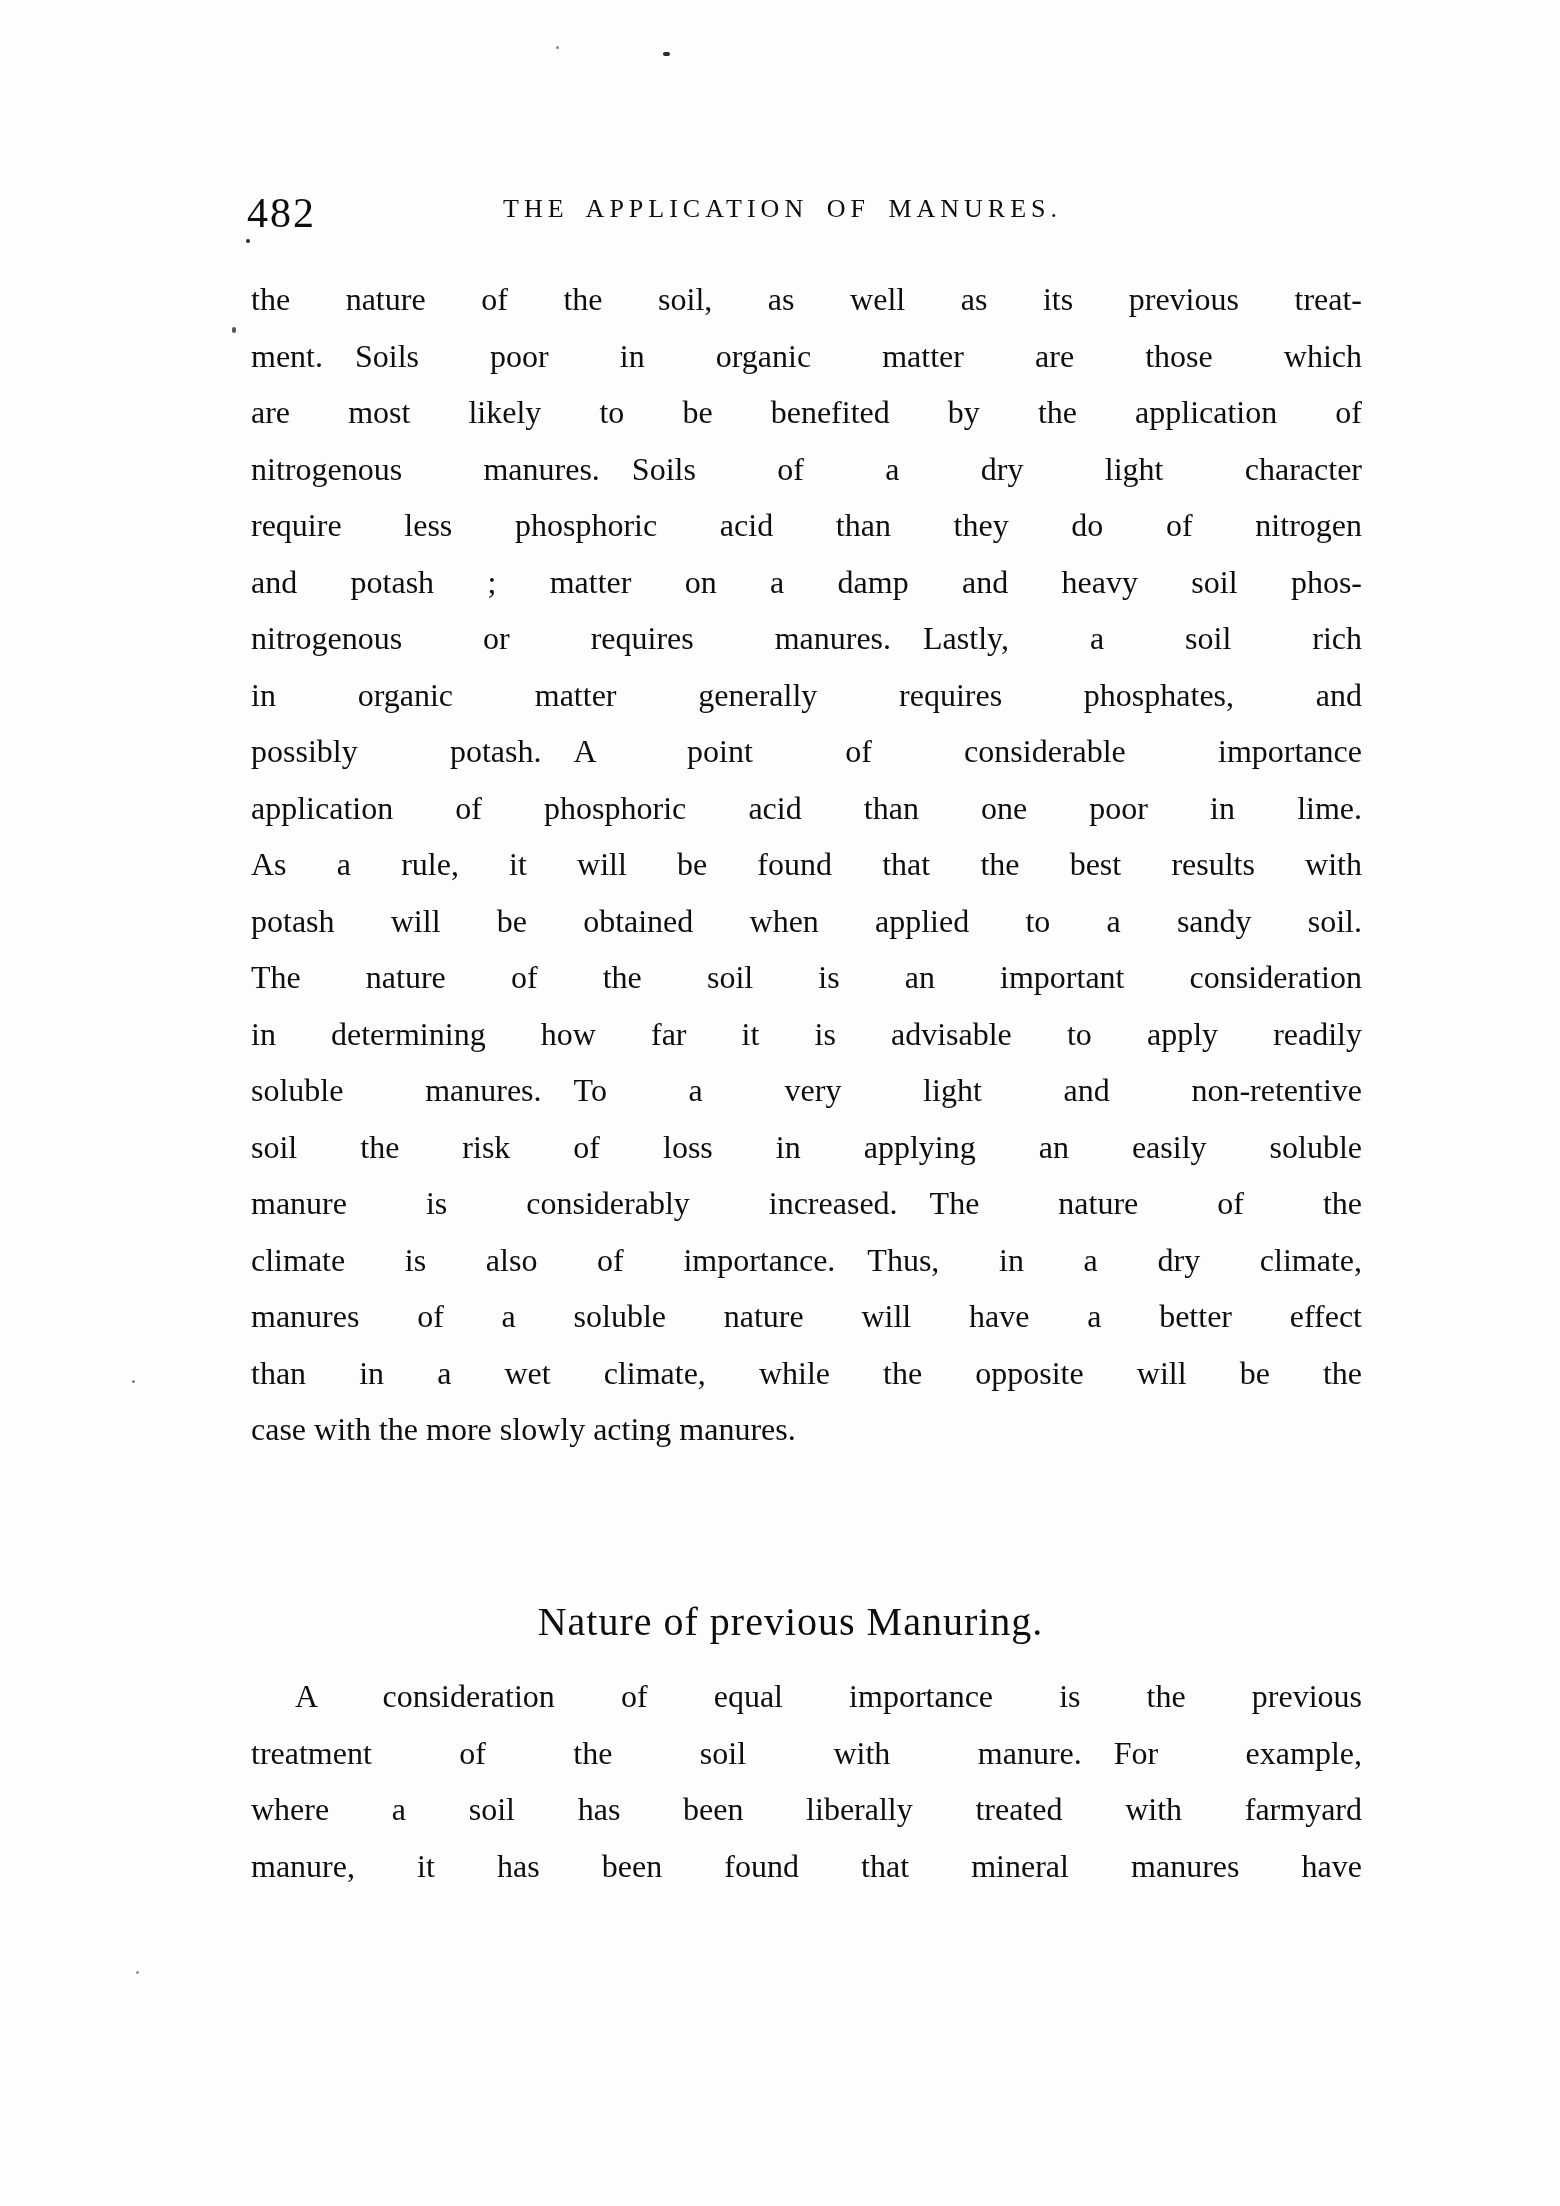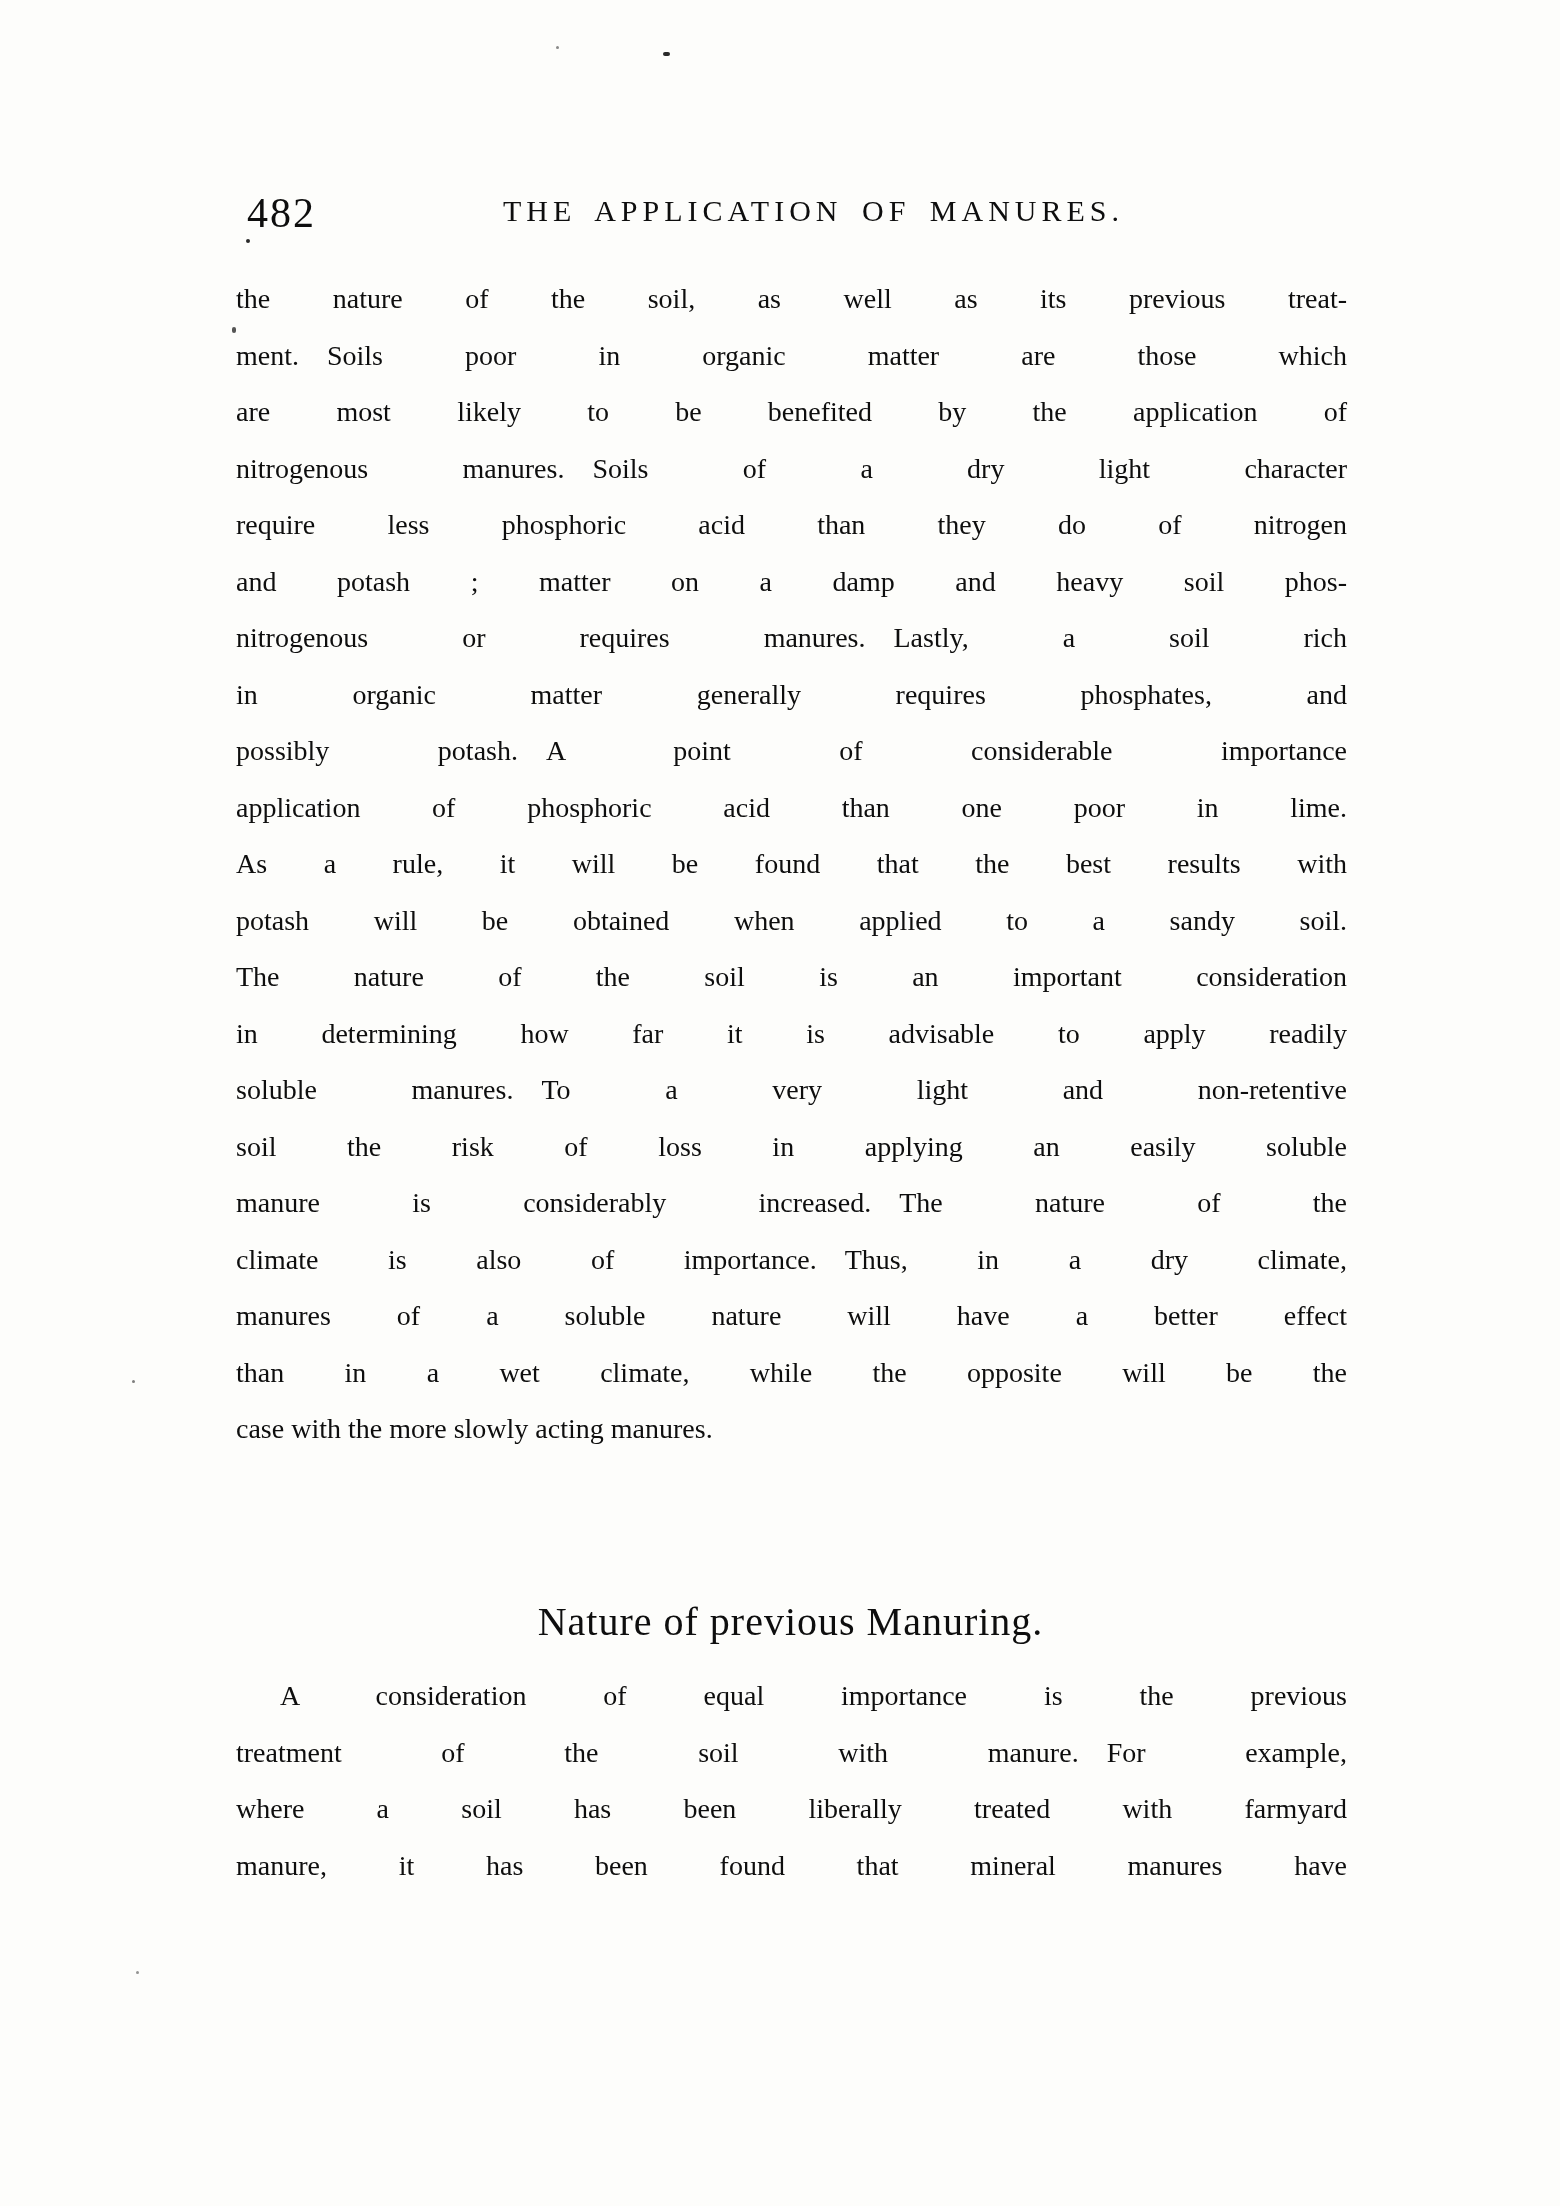--- a/index.html
+++ b/index.html
@@ -17,29 +17,29 @@
   .page{position:relative;width:1560px;height:2206px;padding-left:24px;}
 
   
   .pagenum{
     position:absolute;left:247px;top:192px;
     font-size:42px;line-height:1;letter-spacing:2px;
     font-weight:normal;
   }
   .head-title{
     position:absolute;left:503px;top:196px;
-    font-size:30px;line-height:1;
+    font-size:26px;line-height:1;
     letter-spacing:5px;word-spacing:7px;
     white-space:nowrap;
   }
 
   
   .textblock{
-    position:absolute;left:236px;width:1111px;
-    font-size:28px;
+    position:absolute;left:251px;width:1111px;
+    font-size:32px;
   }
   .p1{top:271px;}
   .p2{top:1668px;}
   .line{
     text-align:justify;
     text-align-last:justify;
     line-height:56.5px;
     white-space:normal;
   }
   .line.last{text-align-last:left;}

